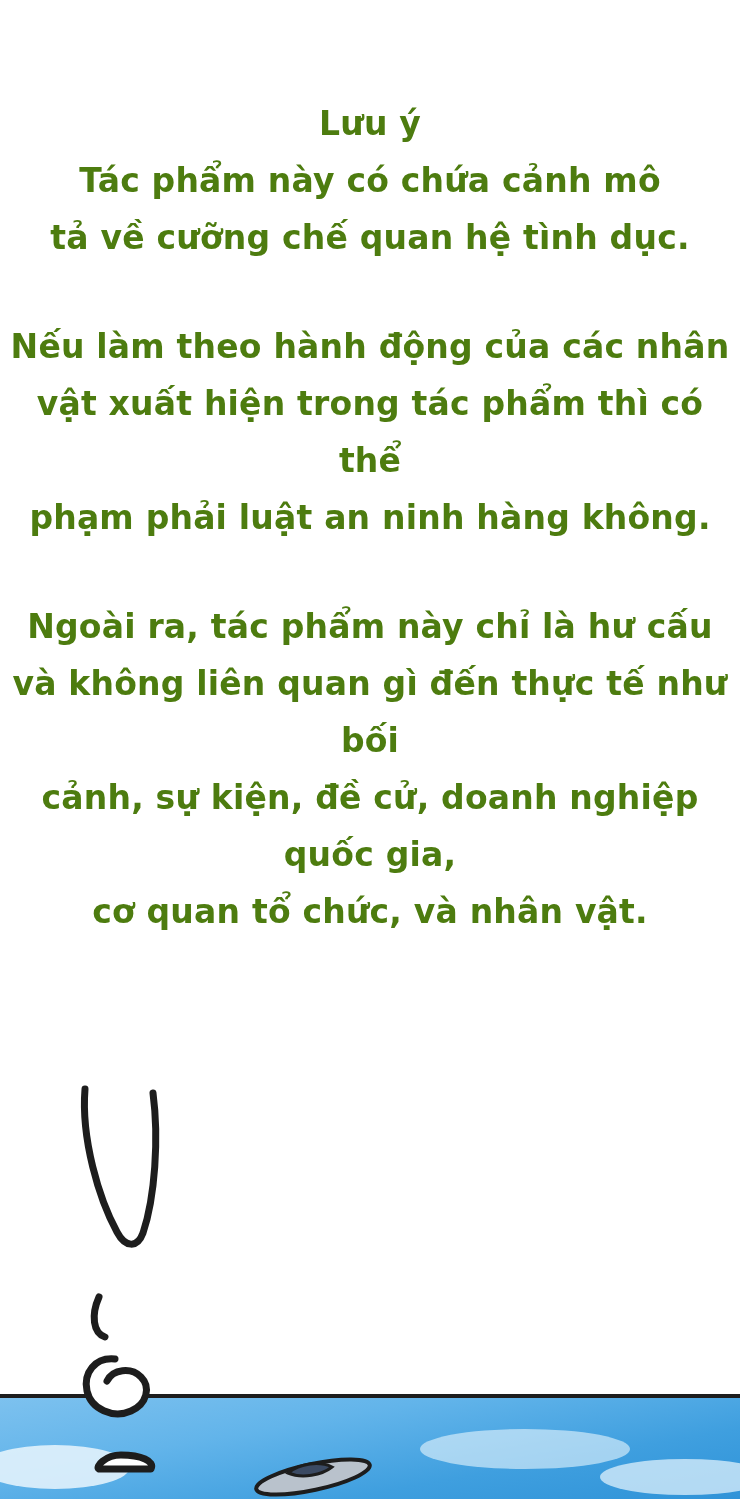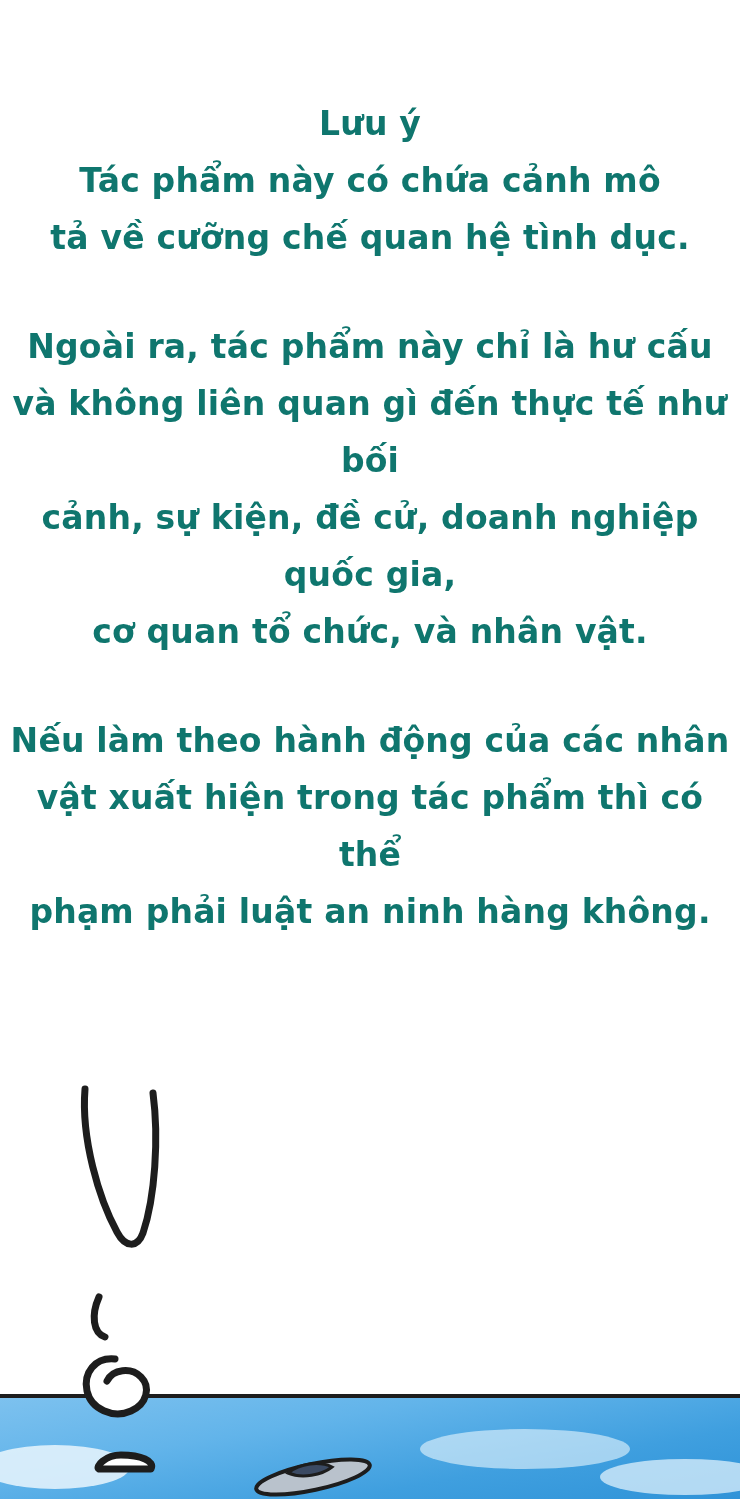--- a/index.html
+++ b/index.html
@@ -19,21 +19,21 @@
     overflow: hidden;
   }
 
   
   .notice {
     position: absolute;
     left: 0;
     top: 95px;
     width: 740px;
     text-align: center;
-    color: #0f766e;
+    color: #4d7c0f;
   }
   .notice-para {
     margin: 0;
     padding: 0;
     font-size: 33px;
     line-height: 57px;
     letter-spacing: 0.2px;
     font-weight: 600;
     white-space: pre-line;
   }
@@ -94,27 +94,27 @@
 </style>
 </head>
 <body>
 
 <div class="page">
 
   <div class="notice">
     <p class="notice-para title-para">Lưu ý
 Tác phẩm này có chứa cảnh mô
 tả về cưỡng chế quan hệ tình dục.</p>
+    <p class="notice-para">Nếu làm theo hành động của các nhân
+vật xuất hiện trong tác phẩm thì có thể
+phạm phải luật an ninh hàng không.</p>
     <p class="notice-para">Ngoài ra, tác phẩm này chỉ là hư cấu
 và không liên quan gì đến thực tế như bối
 cảnh, sự kiện, đề cử, doanh nghiệp quốc gia,
 cơ quan tổ chức, và nhân vật.</p>
-    <p class="notice-para">Nếu làm theo hành động của các nhân
-vật xuất hiện trong tác phẩm thì có thể
-phạm phải luật an ninh hàng không.</p>
   </div>
 
   <div class="illustration">
 
     <div class="sky">
       <div class="sky-line"></div>
       <div class="cloud cloud-a"></div>
       <div class="cloud cloud-b"></div>
       <div class="cloud cloud-c"></div>
     </div>

